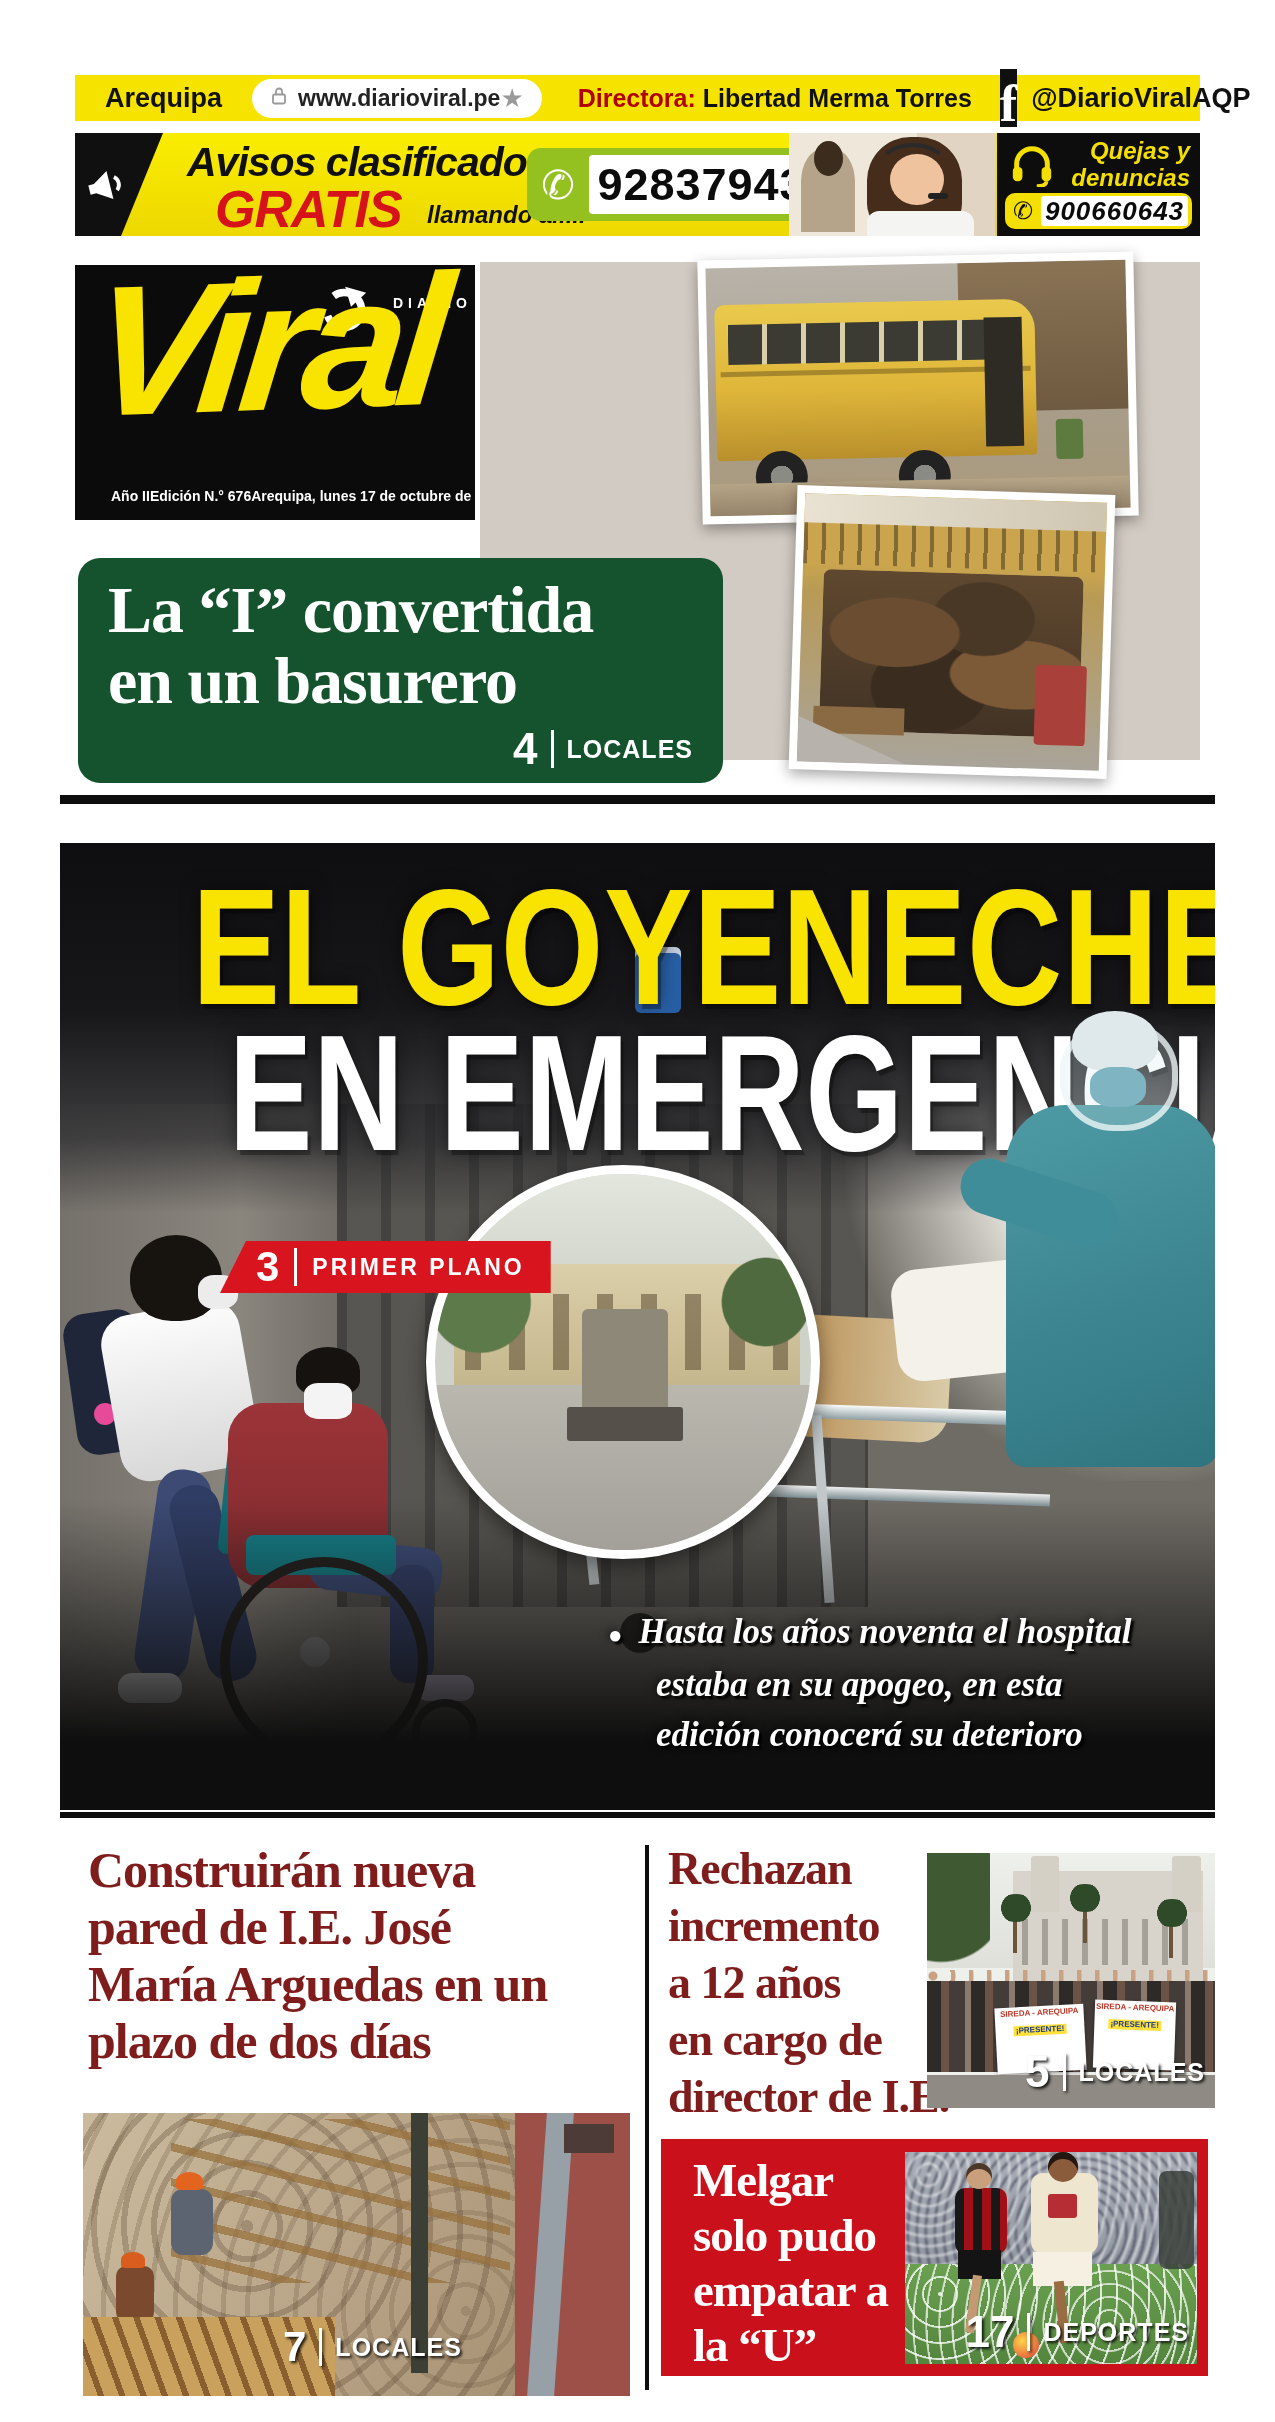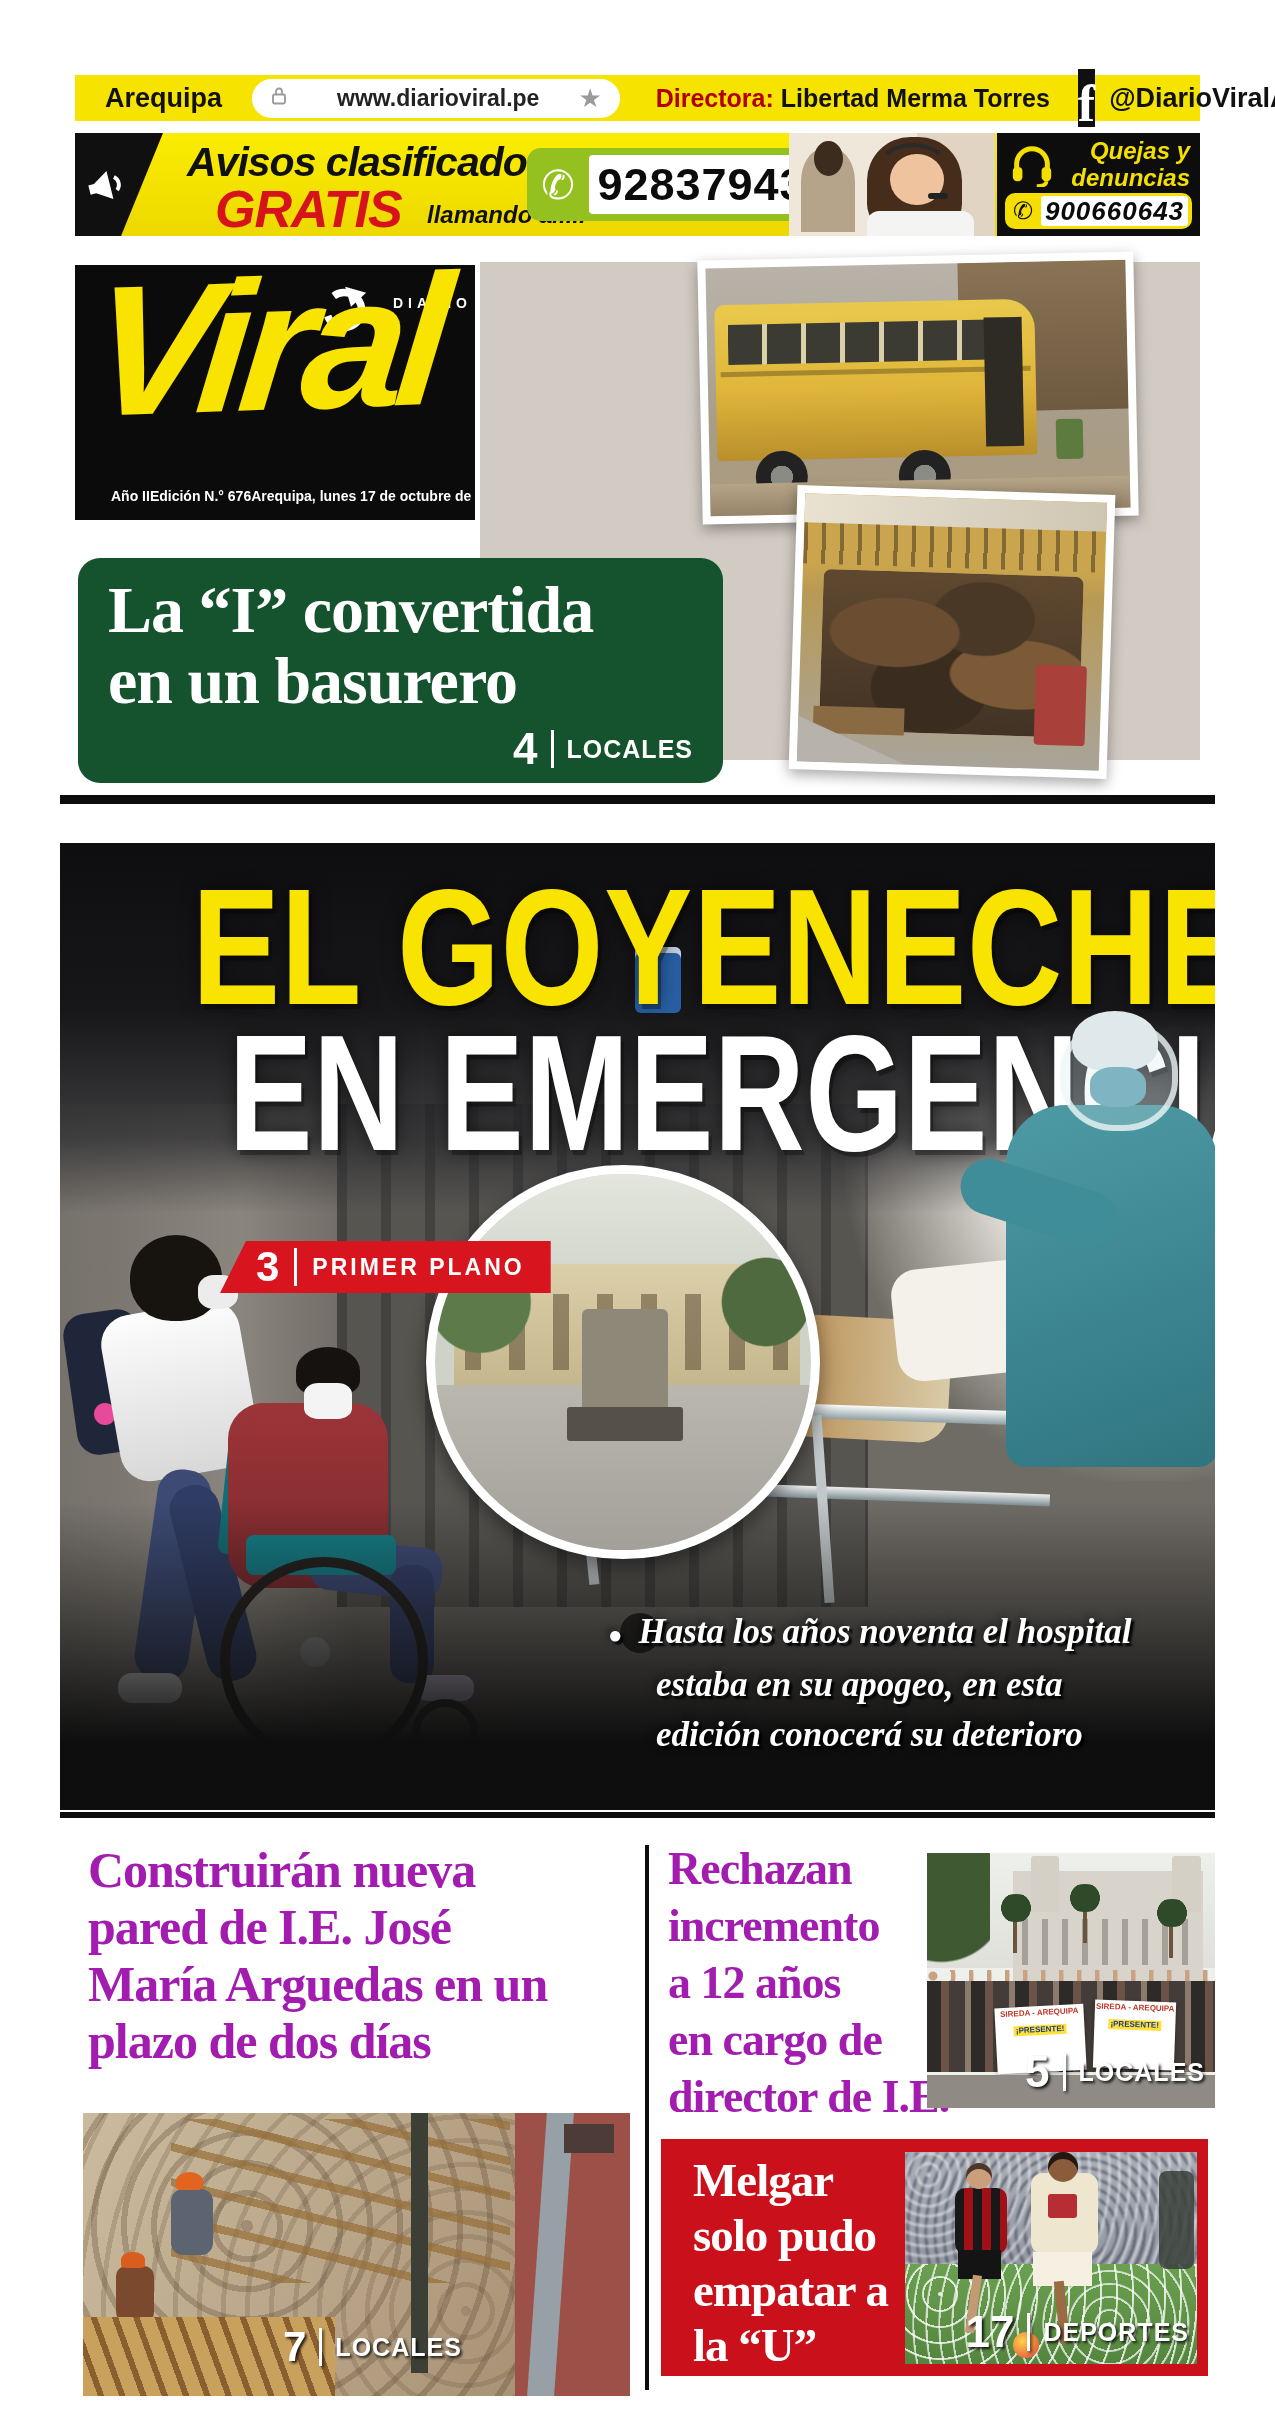--- a/index.html
+++ b/index.html
@@ -4,21 +4,21 @@
 <style>
   html,body{margin:0;padding:0;background:#ffffff;}
   #page{position:relative;width:1275px;height:2422px;background:#ffffff;overflow:hidden;
         font-family:"Liberation Sans",sans-serif;color:#111;}
 
   
   .topbar{position:absolute;left:75px;top:75px;width:1125px;height:46px;background:#F6E400;
           display:flex;align-items:center;}
   .tb-region{font-weight:bold;font-size:27px;margin-left:30px;}
   .url-pill{background:#fff;border-radius:23px;height:39px;width:400px;margin-left:30px;
-            display:flex;align-items:center;padding:0 18px;box-sizing:border-box;gap:39px;}
+            display:flex;align-items:center;padding:0 18px;box-sizing:border-box;}
   .url-text{font-size:23px;font-weight:bold;margin-left:10px;color:#222;}
   .star{margin-left:auto;color:#9a9a9a;font-size:26px;line-height:1;}
   .director{margin-left:36px;font-size:25px;font-weight:bold;white-space:nowrap;}
   .director .dlabel{color:#B00000;}
   .fb-box{width:56px;height:58px;background:#101010;color:#fff;display:flex;align-items:flex-end;
           justify-content:center;font-size:52px;font-weight:bold;margin-left:28px;position:relative;top:0px;
           font-family:"Liberation Serif",serif;line-height:.88;}
   .fb-handle{font-weight:bold;font-size:27px;margin-left:14px;}
 
   
@@ -205,21 +205,21 @@
   .mp-kicker .kbar{width:3px;height:38px;background:#fff;margin:0 15px;}
   .mp-kicker .ks{font-size:23px;font-weight:bold;letter-spacing:3px;}
   
   .deck{position:absolute;left:548px;top:764px;color:#fff;font-style:italic;font-weight:bold;
         font-size:35px;line-height:50px;white-space:nowrap;
         text-shadow:3px 3px 2px rgba(0,0,0,.9),-2px -2px 8px rgba(0,0,0,.55);font-family:Liberation Serif, serif;}
   .deck .b{font-size:24px;margin-right:16px;font-style:normal;}
   .deck .l2{padding-left:48px;}
 
   
-  .serifh{font-family:"Liberation Serif",serif;font-weight:bold;color:#a21caf;letter-spacing:-1px;}
+  .serifh{font-family:"Liberation Serif",serif;font-weight:bold;color:#7f1d1d;letter-spacing:-1px;}
   .ws-head{position:absolute;left:88px;top:1842px;font-size:50px;line-height:57px;}
   .con-photo{position:absolute;left:83px;top:2113px;width:547px;height:283px;overflow:hidden;
              background:linear-gradient(120deg,#cbbb9e,#b6a184 55%,#a08a6c);}
   .con-rubble{position:absolute;inset:0;
       background:repeating-radial-gradient(circle at 30% 40%,rgba(90,70,50,.30) 0 6px,transparent 6px 30px),
                  repeating-radial-gradient(circle at 70% 70%,rgba(120,100,75,.30) 0 5px,transparent 5px 24px);}
   .con-planks{position:absolute;left:16%;top:2%;width:62%;height:58%;
               background:repeating-linear-gradient(14deg,transparent 0 26px,rgba(150,110,55,.7) 26px 34px);}
   .con-beam{position:absolute;left:60%;top:0;width:3%;height:92%;background:#3c3f35;}
   .con-wall{position:absolute;right:0;top:0;width:21%;height:100%;background:#9C5048;}

